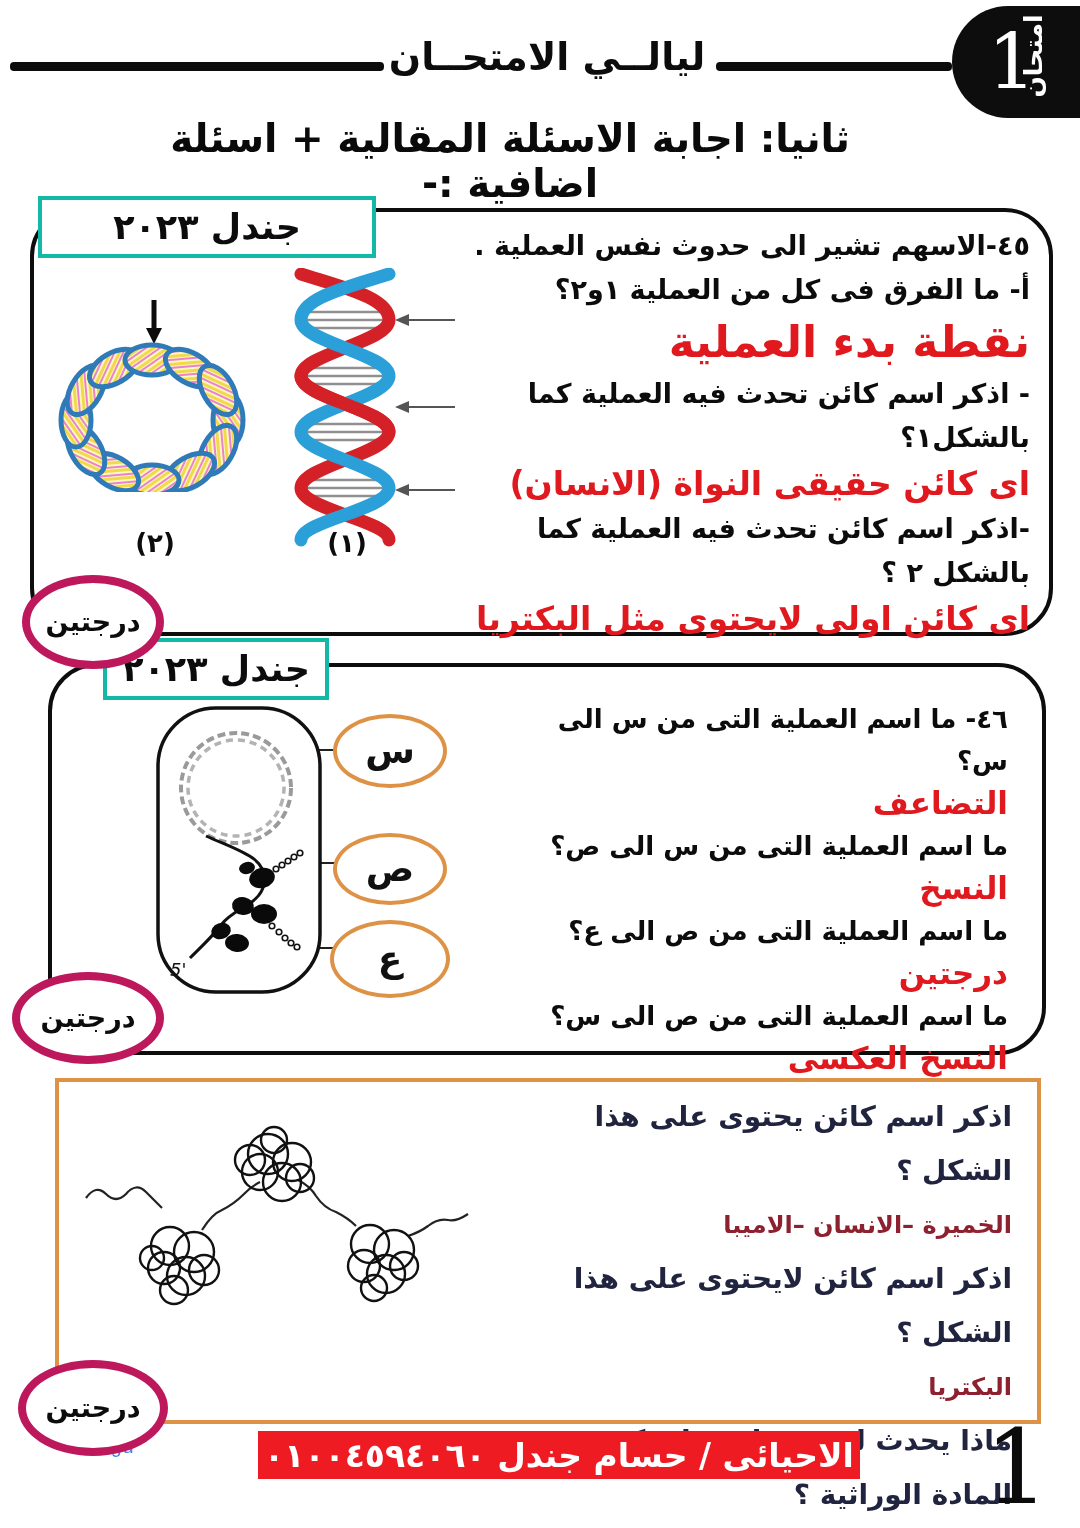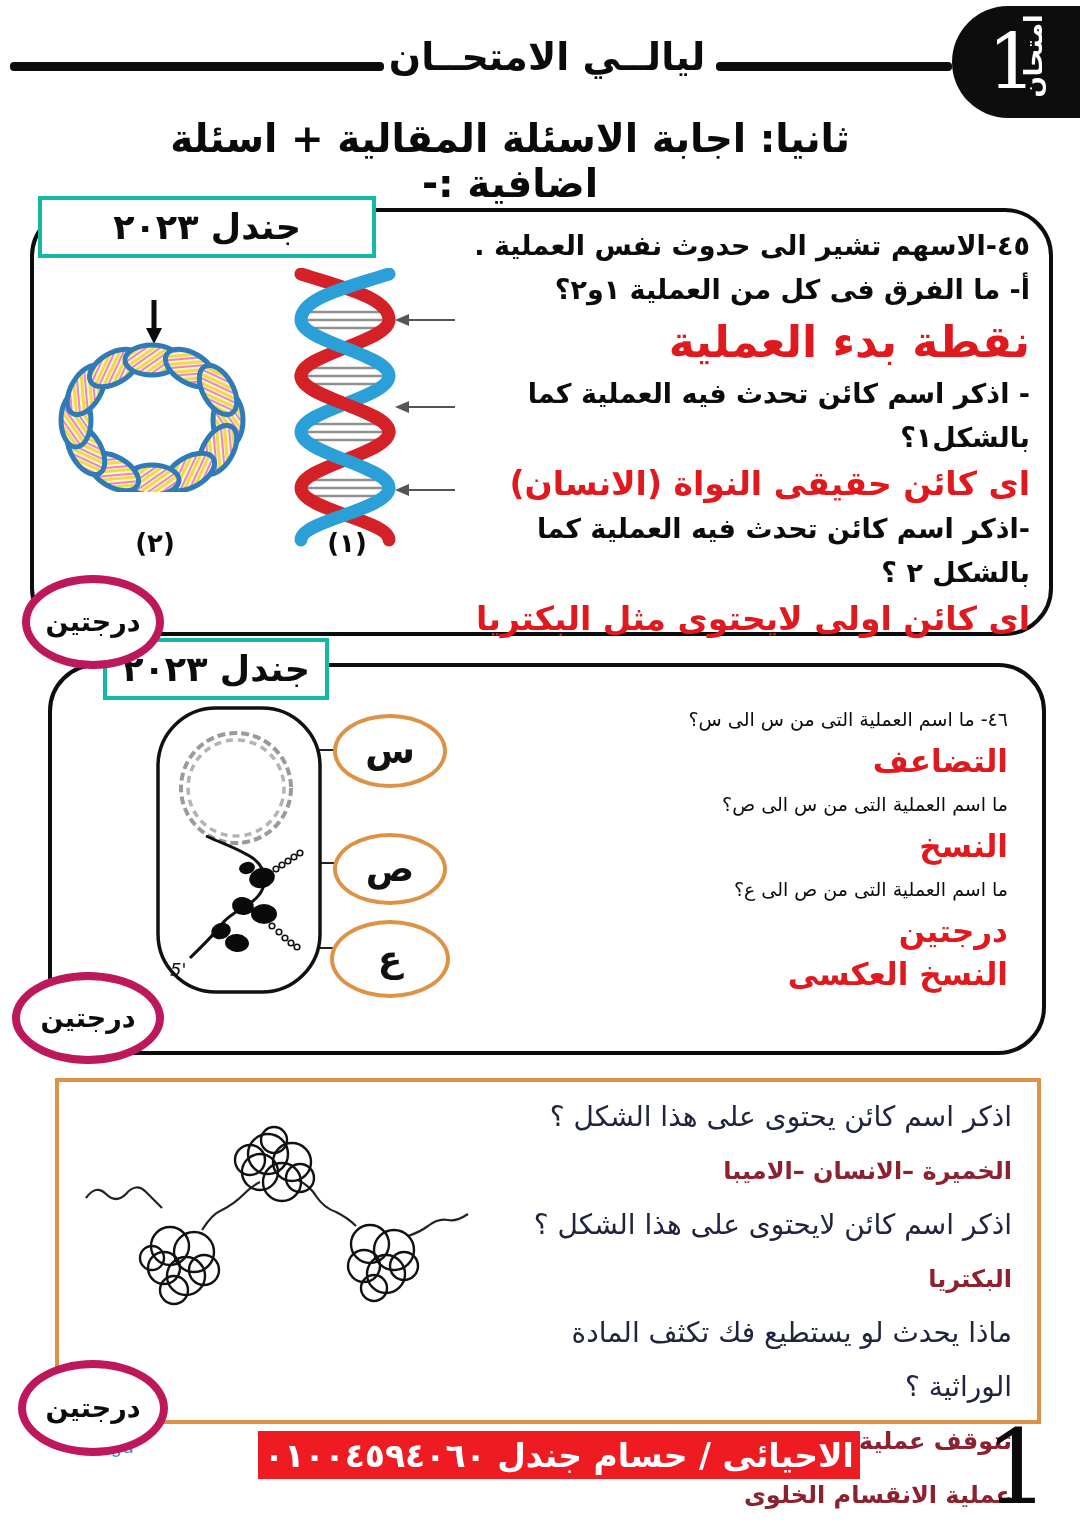--- a/index.html
+++ b/index.html
@@ -26,23 +26,23 @@
   .qbox{position:absolute;border:4px solid #0d0d0d;border-radius:48px;background:#fff;}
   .tagbox{position:absolute;border:4px solid #14b8a6;background:#fff;z-index:5;
           text-align:center;font-weight:bold;color:#0c0c0c;direction:rtl;}
   .score{position:absolute;border:8px solid #be185d;border-radius:50%;background:#fff;z-index:6;
          text-align:center;font-weight:bold;font-size:27px;color:#0c0c0c;direction:rtl;}
 
   .txtcol{position:absolute;direction:rtl;text-align:right;}
   .q1l{font-size:27px;font-weight:bold;color:#0c0c0c;line-height:44px;}
   .abig{font-size:44px;font-weight:bold;color:#e0191f;line-height:60px;}
   .ared{font-size:33px;font-weight:bold;color:#e0191f;line-height:47px;}
-  .q2l{font-size:19px;font-weight:normal;color:#0c0c0c;line-height:42px;}
+  .q2l{font-size:26px;font-weight:bold;color:#0c0c0c;line-height:42px;}
   .ared2{font-size:31px;font-weight:bold;color:#e0191f;line-height:43px;}
-  .q3l{font-size:28px;font-weight:normal;color:#20243f;line-height:54px;}
+  .q3l{font-size:28px;font-weight:bold;color:#20243f;line-height:54px;}
   .amar{font-size:24px;font-weight:bold;color:#8e2130;line-height:54px;}
 
   .figlabel{position:absolute;font-size:26px;font-weight:bold;color:#0c0c0c;text-align:center;width:120px;}
 
   .oval-label{position:absolute;border:4px solid #de9245;border-radius:50%;background:#fff;
          text-align:center;font-weight:bold;font-size:36px;color:#111;direction:rtl;z-index:4;}
 
   .orangebox{position:absolute;left:55px;top:1078px;width:978px;height:338px;border:4px solid #de9245;background:#fff;}
 
   .banner{position:absolute;left:258px;top:1431px;width:602px;height:48px;background:#ee1b23;
@@ -142,20 +142,21 @@
   <div class="qbox" style="left:48px;top:663px;width:990px;height:384px;"></div>
   <div class="tagbox" style="left:103px;top:638px;width:218px;height:54px;line-height:54px;font-size:35px;">جندل ٢٠٢٣</div>
 
   <div class="txtcol" style="left:520px;top:698px;width:488px;">
     <div class="q2l">٤٦- ما اسم العملية التى  من س الى س؟</div>
     <div class="ared2">التضاعف</div>
     <div class="q2l">ما اسم العملية التى  من س الى ص؟</div>
     <div class="ared2">النسخ</div>
     <div class="q2l">ما اسم العملية التى  من ص الى ع؟</div>
     <div class="ared2">درجتين</div>
+    <div class="q2l">ما اسم العملية التى  من ص الى س؟</div>
     <div class="ared2">النسخ العكسى</div>
   </div>
 
   <svg class="abs" style="left:150px;top:700px;" width="312" height="300" viewBox="0 0 312 300">
     <g stroke="#222" stroke-width="2">
       <line x1="128" y1="50" x2="186" y2="50"></line>
       <line x1="116" y1="163" x2="186" y2="163"></line>
       <line x1="146" y1="248" x2="184" y2="248"></line>
     </g>
     <rect x="8" y="8" width="162" height="284" rx="58" fill="#ffffff" stroke="#111" stroke-width="3.5"></rect>

